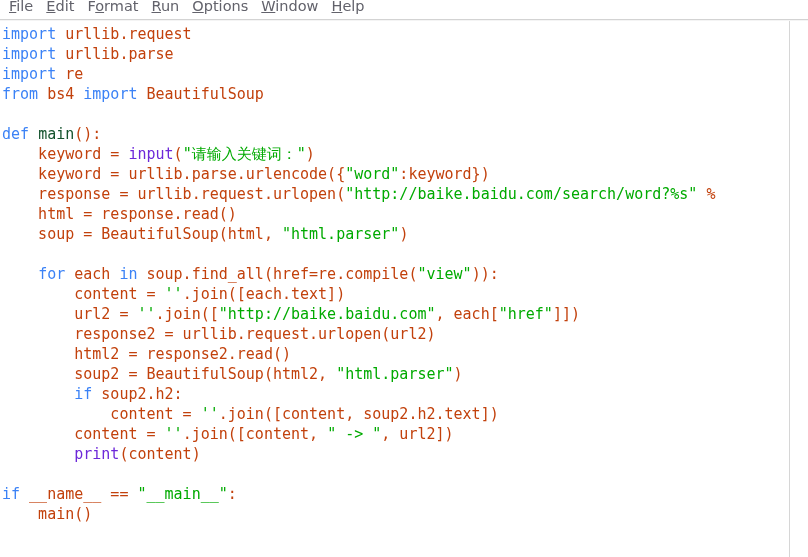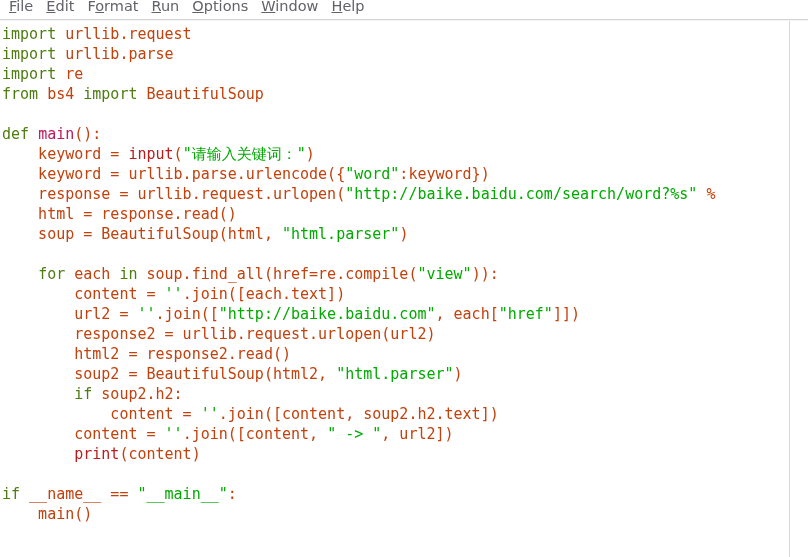--- a/index.html
+++ b/index.html
@@ -83,23 +83,23 @@
     line-height: 20px;
     white-space: pre;
     color: #000000;
     letter-spacing: 0px;
   }
   .ln {
     height: 20px;
     white-space: pre;
     padding-left: 2px;
   }
-  .kw   { color: #4d7c0f; }
-  .def  { color: #be185d; }
-  .bi   { color: #b91c1c; text-align: right; }
+  .kw   { color: #3b82f6; }
+  .def  { color: #14532d; }
+  .bi   { color: #6d28d9; text-align: right; }
   .str  { color: #00aa00; }
   .pl   { color: #c2410c; }
 
   
   .rightgutter {
     position: absolute;
     left: 791px;
     top: 21px;
     width: 17px;
     height: 536px;

